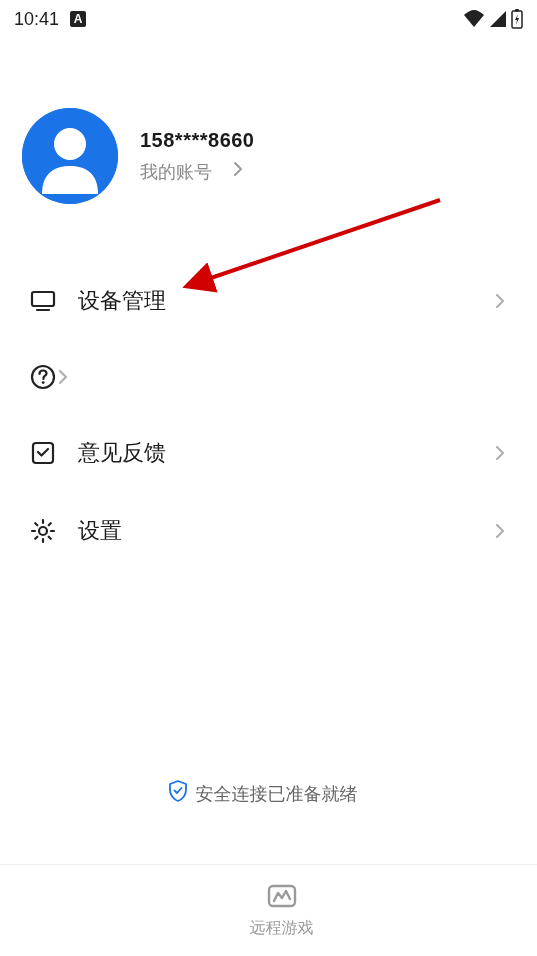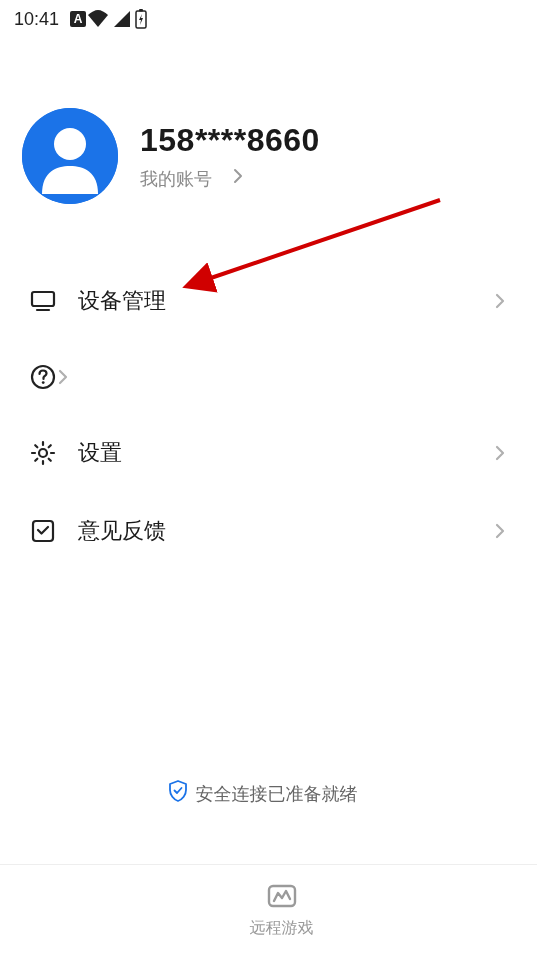--- a/index.html
+++ b/index.html
@@ -1,29 +1,29 @@
 <!DOCTYPE html>
 <html><head>
   <meta charset="utf-8">
   <style>
     * { margin: 0; padding: 0; box-sizing: border-box; }
     html, body { width: 537px; height: 956px; font-family: -apple-system, "Helvetica Neue", Arial, sans-serif; background: #fff; color: #222; overflow: hidden; position: relative; }
 
     
-    .status-bar { height: 38px; display: flex; align-items: center; padding: 0 14px; font-size: 18px; font-weight: 500; }
+    .status-bar { height: 38px; display: flex; align-items: center; justify-content: space-between; padding: 0 14px; font-size: 18px; font-weight: 500; }
     .status-left { display: flex; align-items: center; gap: 10px; }
     .status-right { display: flex; align-items: center; gap: 4px; }
     .status-icon { display: inline-flex; }
 
     
     .profile { display: flex; align-items: center; padding: 70px 22px 30px 22px; }
     .avatar { width: 96px; height: 96px; border-radius: 50%; background: #1b73e8; display: flex; align-items: center; justify-content: center; flex-shrink: 0; }
     .avatar svg { width: 96px; height: 96px; }
     .profile-info { margin-left: 22px; display: flex; flex-direction: column; gap: 8px; }
-    .profile-phone { font-size: 32px; font-weight: 600; color: #1a1a1a; letter-spacing: 0.5px; }
+    .profile-phone { font-size: 20px; font-weight: 600; color: #1a1a1a; letter-spacing: 0.5px; }
     .profile-sub { display: flex; align-items: center; gap: 18px; font-size: 18px; color: #8a8a8a; }
 
     
     .menu { margin-top: 28px; }
     .menu-item { display: flex; align-items: center; padding: 24px 30px 24px 30px; }
     .menu-icon { width: 26px; height: 26px; display: inline-flex; align-items: center; justify-content: center; flex-shrink: 0; }
     .menu-label { font-size: 22px; color: #1a1a1a; margin-left: 22px; flex: 1; }
     .menu-chevron { color: #b0b0b0; display: inline-flex; }
 
     
@@ -123,40 +123,40 @@
     <span class="menu-chevron">
       <svg width="14" height="20" viewBox="0 0 14 20">
           <path d="M4 4 L10 10 L4 16" fill="none" stroke="#b0b0b0" stroke-width="2.2" stroke-linecap="round" stroke-linejoin="round"></path>
         </svg>
     </span>
   </div>
 
   <div class="menu-item">
     <span class="menu-icon">
       <svg width="26" height="26" viewBox="0 0 26 26">
-          <circle cx="13" cy="13" r="4" fill="none" stroke="#222" stroke-width="2.2"></circle>
-          <path d="M13 2 L13 5 M13 21 L13 24 M24 13 L21 13 M5 13 L2 13 M20.78 5.22 L18.66 7.34 M7.34 18.66 L5.22 20.78 M20.78 20.78 L18.66 18.66 M7.34 7.34 L5.22 5.22" stroke="#222" stroke-width="2.2" stroke-linecap="round"></path>
+          <rect x="3" y="3" width="20" height="20" rx="3" fill="none" stroke="#222" stroke-width="2.2"></rect>
+          <path d="M8 12 L11.5 15.5 L18 9" fill="none" stroke="#222" stroke-width="2.2" stroke-linecap="round" stroke-linejoin="round"></path>
         </svg>
     </span>
-    <span class="menu-label">设置</span>
+    <span class="menu-label">意见反馈</span>
     <span class="menu-chevron">
       <svg width="14" height="20" viewBox="0 0 14 20">
           <path d="M4 4 L10 10 L4 16" fill="none" stroke="#b0b0b0" stroke-width="2.2" stroke-linecap="round" stroke-linejoin="round"></path>
         </svg>
     </span>
   </div>
 
   <div class="menu-item">
     <span class="menu-icon">
       <svg width="26" height="26" viewBox="0 0 26 26">
-          <rect x="3" y="3" width="20" height="20" rx="3" fill="none" stroke="#222" stroke-width="2.2"></rect>
-          <path d="M8 12 L11.5 15.5 L18 9" fill="none" stroke="#222" stroke-width="2.2" stroke-linecap="round" stroke-linejoin="round"></path>
+          <circle cx="13" cy="13" r="4" fill="none" stroke="#222" stroke-width="2.2"></circle>
+          <path d="M13 2 L13 5 M13 21 L13 24 M24 13 L21 13 M5 13 L2 13 M20.78 5.22 L18.66 7.34 M7.34 18.66 L5.22 20.78 M20.78 20.78 L18.66 18.66 M7.34 7.34 L5.22 5.22" stroke="#222" stroke-width="2.2" stroke-linecap="round"></path>
         </svg>
     </span>
-    <span class="menu-label">意见反馈</span>
+    <span class="menu-label">设置</span>
     <span class="menu-chevron">
       <svg width="14" height="20" viewBox="0 0 14 20">
           <path d="M4 4 L10 10 L4 16" fill="none" stroke="#b0b0b0" stroke-width="2.2" stroke-linecap="round" stroke-linejoin="round"></path>
         </svg>
     </span>
   </div>
 
 </div>
 
 <div class="secure-line">

